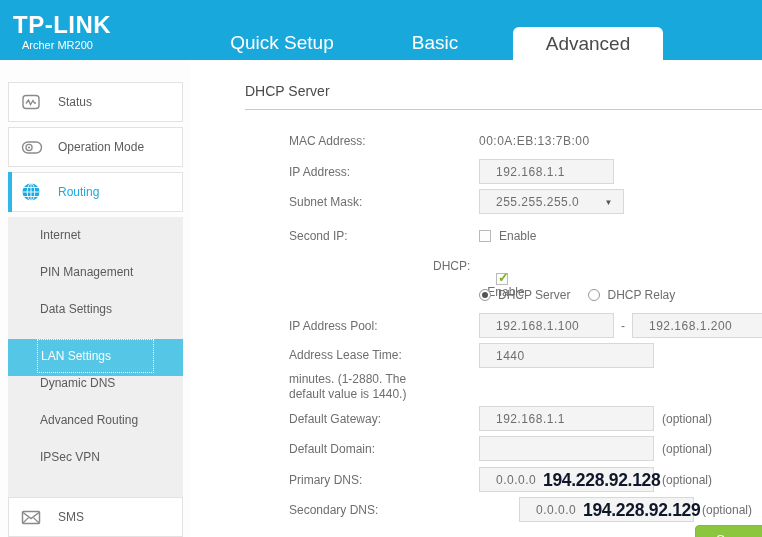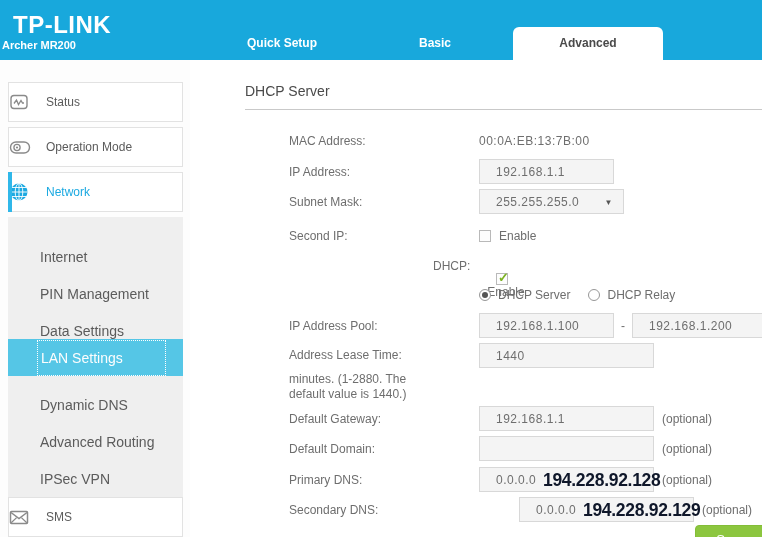--- a/index.html
+++ b/index.html
@@ -4,41 +4,41 @@
 <style>
   * { margin:0; padding:0; box-sizing:border-box; }
   html,body { width:762px; height:537px; overflow:hidden; }
   body { font-family:"Liberation Sans", sans-serif; background:#fff; }
   .page { width:762px; height:461px; position:relative; background:#fff; }
 
   
   .header { height:60px; background:#18a8dc; position:relative; }
   .logo { position:absolute; left:13px; top:11px; color:#fff; font-weight:bold;
           font-size:24px; letter-spacing:0.5px; }
-  .model { position:absolute; left:2px; top:39px; color:#fff; font-weight:bold; font-size:11px; }
+  .model { position:absolute; left:22px; top:39px; color:#fff; font-weight:normal; font-size:11px; }
   .tabs { position:absolute; left:207px; bottom:0; display:flex; }
   .tab { width:150px; height:32px; line-height:32px; text-align:center; color:#fff;
-         font-size:12px; margin-right:3px; cursor:pointer;font-weight:bold; }
+         font-size:19px; margin-right:3px; cursor:pointer; }
   .tab.active { background:#fff; color:#4a4a4a; border-radius:6px 6px 0 0; height:33px; line-height:33px; }
 
   
   .layout { display:flex; height:477px; }
 
   
   .sidebar { width:190px; flex:none; background:#fdfdfd; padding-top:22px; }
   .side-card { margin:0 7px 5px 8px; height:40px; background:#fff; border:1px solid #e2e2e2;
-               display:flex; align-items:center; padding-left:0; position:relative;
+               display:flex; align-items:center; padding-left:12px; position:relative;
                font-size:12px; color:#5b5b5b; cursor:pointer; }
   .side-card .ic { width:22px; height:20px; margin-right:15px; flex:none; display:flex; align-items:center; }
   .side-card.active { color:#1ba9e1; }
   .side-card.active::before { content:""; position:absolute; left:-1px; top:-1px; bottom:-1px;
                width:4px; background:#2fb7e9; }
   .submenu { margin:0 7px 0 8px; background:#efefef; padding:11px 0 10px 0; }
-  .submenu-item { height:37px; display:flex; align-items:flex-end; padding-left:32px;
-               font-size:14px; color:#5b5b5b; cursor:pointer; }
+  .submenu-item { height:37px; display:flex; align-items:flex-start; padding-left:32px;
+               font-size:12px; color:#5b5b5b; cursor:pointer; }
   .submenu-item.active { background:#55c6e6; color:#fdfdfd; padding-left:29px; }
   .submenu-item.active .focus-box { border:1px dotted #fff; padding:9px 42px 9px 3px; }
 
   
   .main { flex:1; background:#fff; padding:23px 5px 0 55px; position:relative; }
   .page-title { font-size:14px; color:#4a4a4a; }
   .rule { border-bottom:1px solid #c9c9c9; margin-top:10px; }
   .row { display:flex; align-items:center; }
   .label { width:190px; flex:none; font-size:12px; color:#6e6e6e;margin-left:44px; }
   .val-text { font-size:12px; color:#6e6e6e; letter-spacing:0.5px; }
@@ -130,21 +130,21 @@
       </div>
 
       <div class="side-card active">
         <span class="ic">
           <svg width="20" height="20" viewBox="0 0 20 20">
             <circle cx="10" cy="10" r="8.5" fill="#1ba9e1"></circle>
             <ellipse cx="10" cy="10" rx="3.8" ry="8.5" fill="none" stroke="#fff" stroke-width="0.9"></ellipse>
             <path d="M1.5 10 H18.5 M2.6 5.5 H17.4 M2.6 14.5 H17.4 M10 1.5 V18.5" fill="none" stroke="#fff" stroke-width="0.9"></path>
           </svg>
         </span>
-        <span>Network</span>
+        <span>Routing</span>
       </div>
 
       <div class="submenu">
         <div class="submenu-item">
           <span>Internet</span>
         </div>
         <div class="submenu-item">
           <span>PIN Management</span>
         </div>
         <div class="submenu-item">

